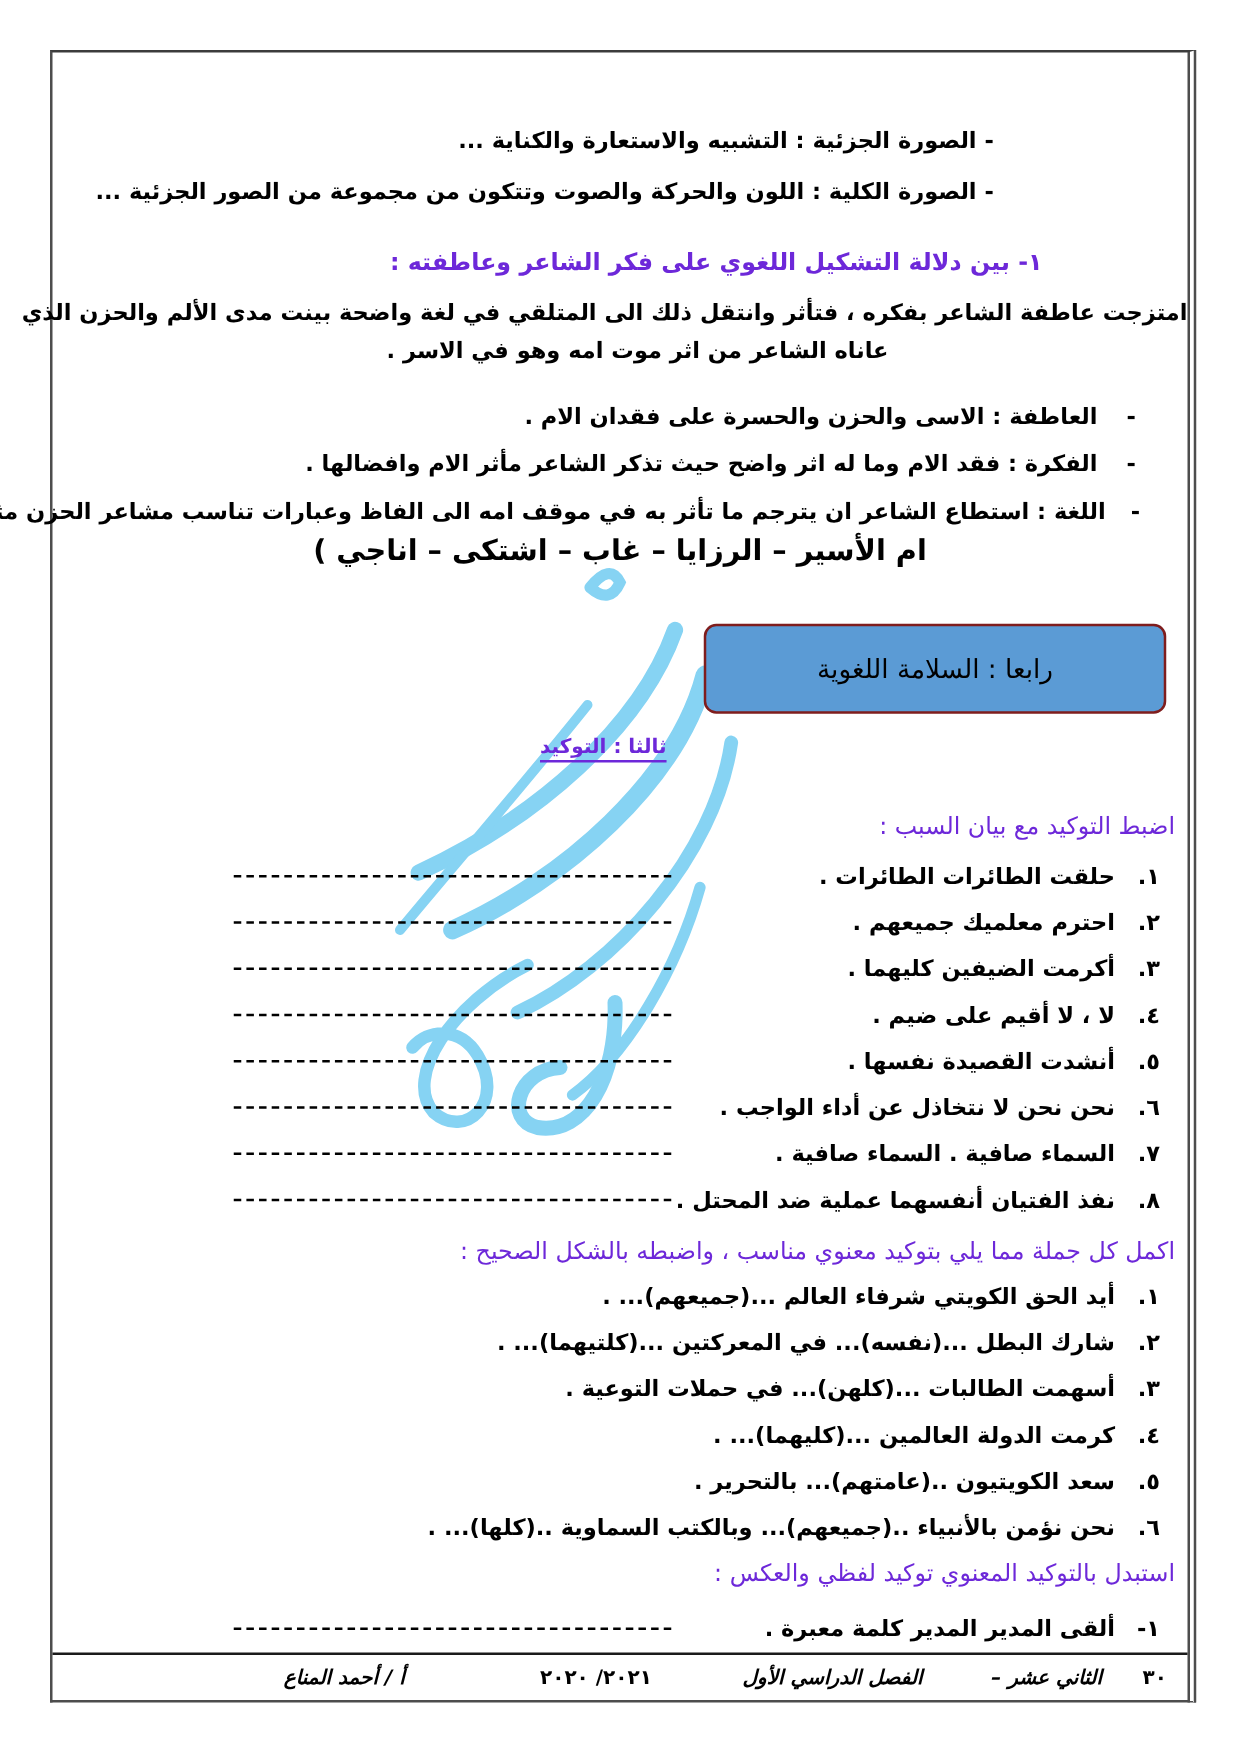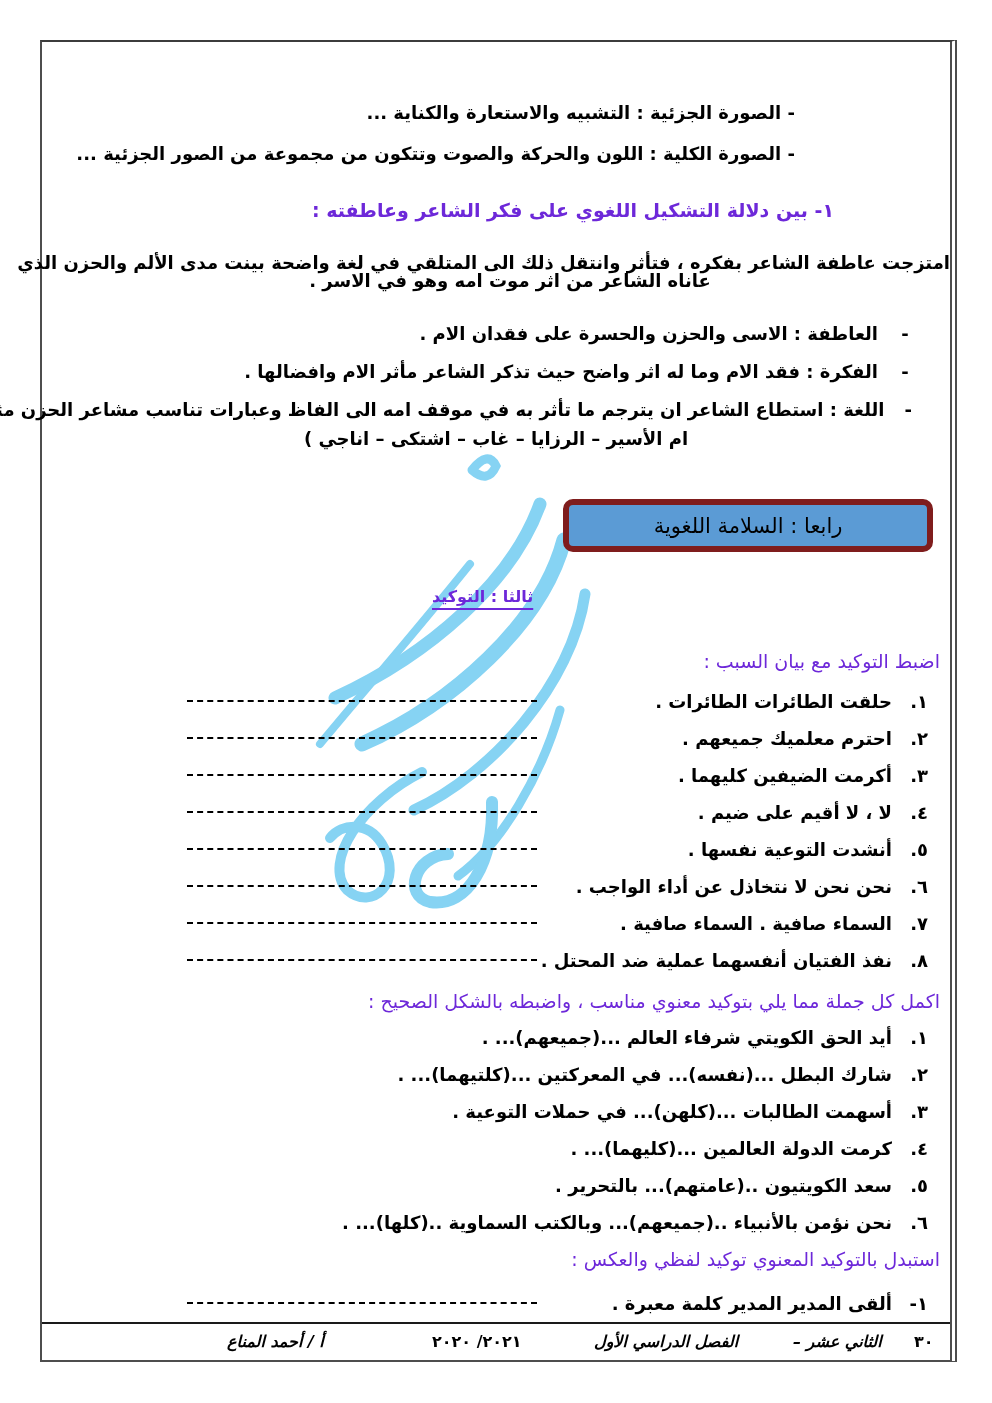--- a/index.html
+++ b/index.html
@@ -13,31 +13,31 @@
   .red{color:#6d28d9;}
   .nowrap{white-space:nowrap;}
   .center{left:0;right:0;text-align:center;}
   .txt18{font-size:18px;}
 
   
   .intro{top:50px;right:155px;text-align:right;font-size:18px;font-weight:bold;line-height:41px;}
 
   
   .q1-heading{top:157px;right:116px;font-size:19px;font-weight:bold;}
-  .q1-para1{top:210px;padding-left:36px;}
+  .q1-para1{top:198px;padding-left:36px;}
   .q1-para2{top:228px;margin-left:28px;}
   .bullets{top:272px;right:0;left:0;}
   .bullet-row{display:flex;align-items:center;height:38px;padding-right:38px;gap:20px;
               font-size:18px;font-weight:bold;white-space:nowrap;}
   .bullet-row .dash-marker{width:14px;text-align:center;}
-  .bullet-cont{height:38px;text-align:center;font-size:18px;font-weight:bold;}
-
-  
-  .banner{left:521px;top:457px;width:370px;height:53px;background:#5b9bd5;
-          border:6px solid #7f1d1d;border-radius:10px;box-sizing:border-box;
+  .bullet-cont{height:38px;text-align:center;font-size:23px;font-weight:bold;}
+
+  
+  .banner{left:521px;top:457px;width:370px;height:72px;background:#5b9bd5;
+          border:2px solid #7f1d1d;border-radius:10px;box-sizing:border-box;
           display:flex;align-items:center;justify-content:center;
           font-size:21px;color:#000;}
   
   .sec3{left:390px;top:545px;font-size:16px;font-weight:bold;
         text-decoration:underline;text-decoration-thickness:2px;text-underline-offset:6px;}
 
   
   .ex-heading{font-size:19px;font-weight:normal;right:10px;white-space:nowrap;}
   .ex1-head{top:608px;}
   .ex2-head{top:948px;}
@@ -129,21 +129,21 @@
       <span>أكرمت الضيفين كليهما .</span>
       <span class="blank"></span>
     </div>
     <div class="item-row">
       <span class="num">٤.</span>
       <span>لا ، لا أقيم على ضيم .</span>
       <span class="blank"></span>
     </div>
     <div class="item-row">
       <span class="num">٥.</span>
-      <span>أنشدت التوعية نفسها .</span>
+      <span>أنشدت القصيدة نفسها .</span>
       <span class="blank"></span>
     </div>
     <div class="item-row">
       <span class="num">٦.</span>
       <span>نحن نحن لا نتخاذل عن أداء الواجب .</span>
       <span class="blank"></span>
     </div>
     <div class="item-row">
       <span class="num">٧.</span>
       <span>السماء صافية . السماء صافية .</span>

